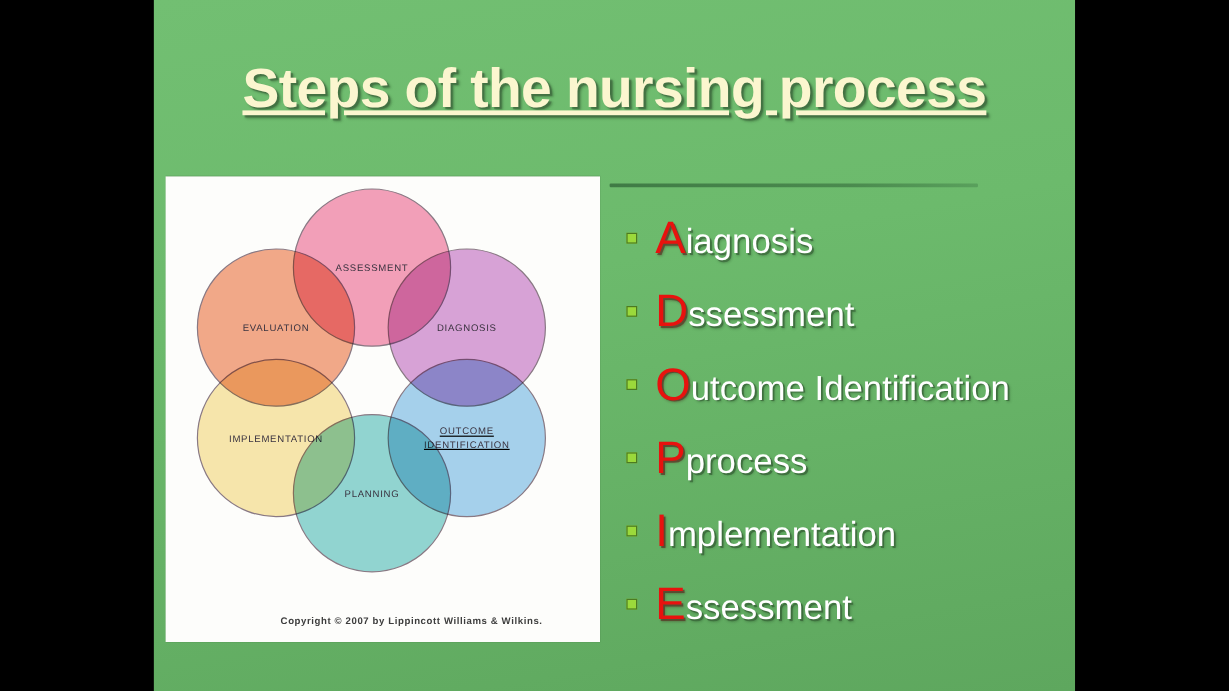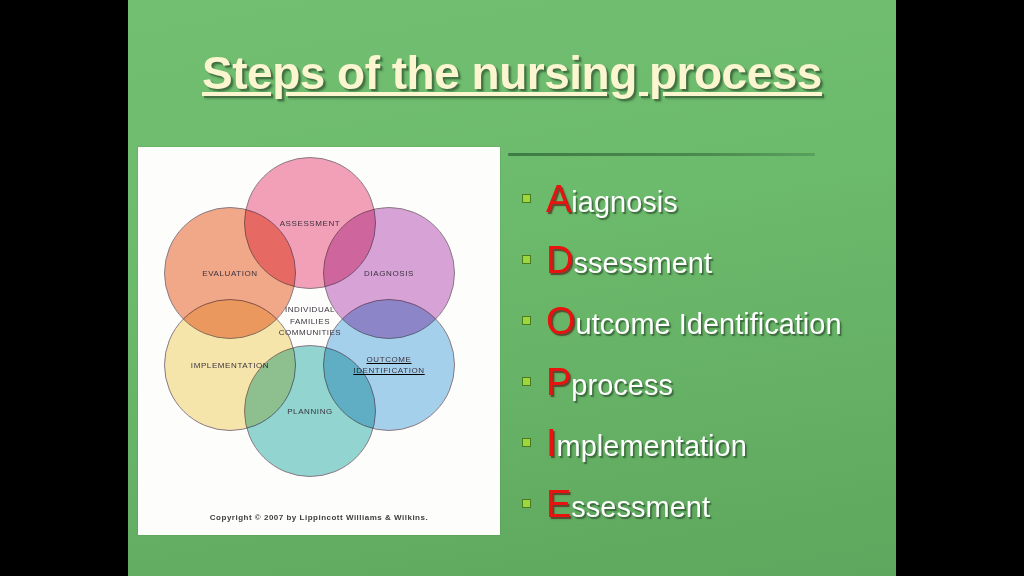--- a/index.html
+++ b/index.html
@@ -125,20 +125,21 @@
   #copyright {
     position: absolute;
     left: 0;
     top: 366px;
     width: 362px;
     text-align: center;
     font-size: 8px;
     letter-spacing: 0.5px;
     color: #3d3d3d;
     font-weight: bold;
+    padding-left: 24px;
   }
 
   
   #divider {
     position: absolute;
     left: 380px;
     top: 153px;
     width: 307px;
     height: 3px;
     background: linear-gradient(90deg, #3f7b45 0%, #4a8a4e 65%, #59a05c 100%);
@@ -218,25 +219,20 @@
         </div>
 
         <div class="circle c-implement">
           <span class="circle-label">IMPLEMENTATION</span>
         </div>
 
         <div class="circle c-evaluation">
           <span class="circle-label">EVALUATION</span>
         </div>
 
-        <div id="venn-center">
-          <div>INDIVIDUAL</div>
-          <div>FAMILIES</div>
-          <div>COMMUNITIES</div>
-        </div>
 
       </div>
 
       <div id="copyright">Copyright © 2007 by Lippincott Williams &amp; Wilkins.</div>
     </div>
 
     <div id="divider"></div>
 
     <div id="bullet-list">
 

